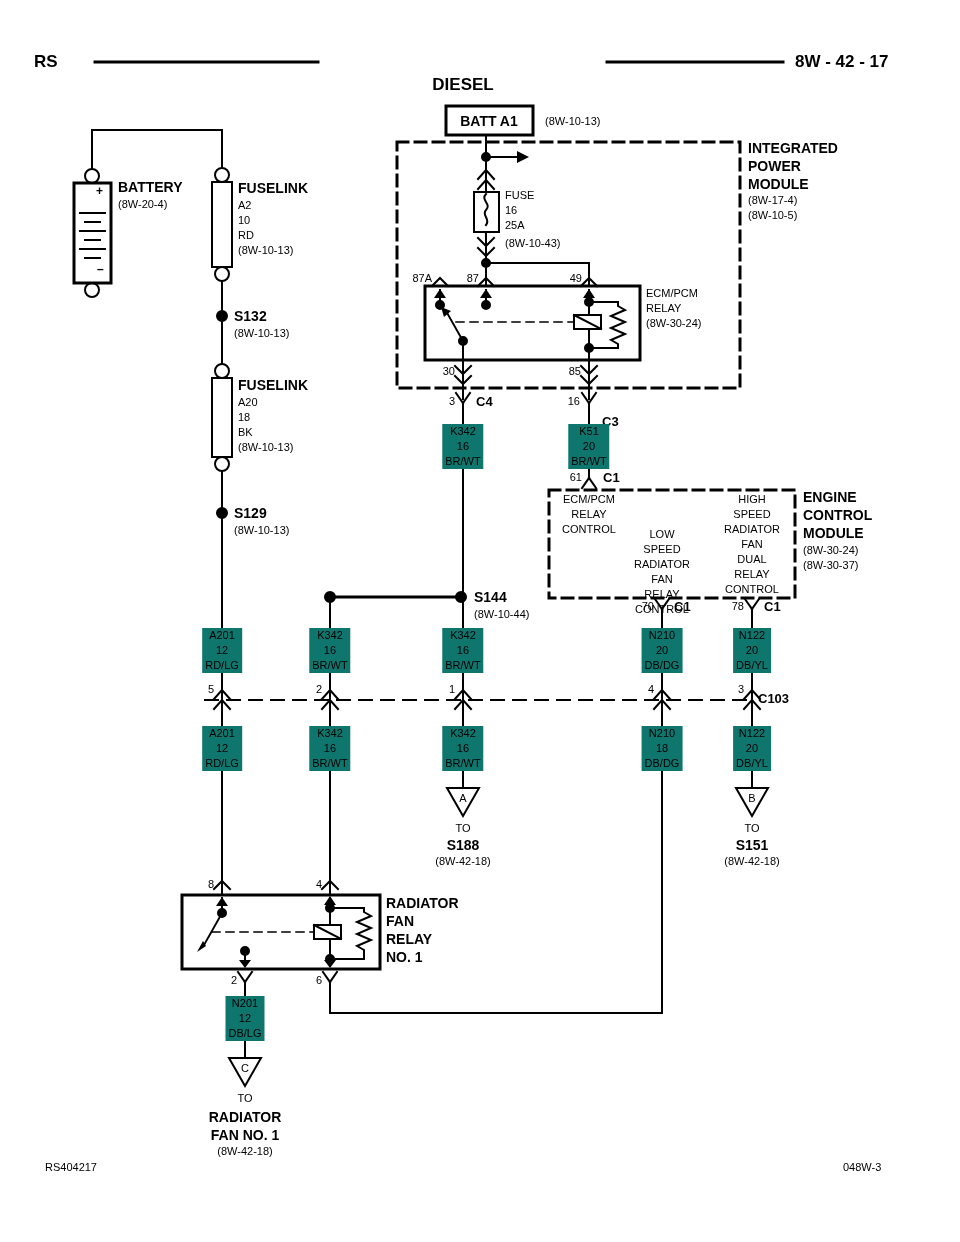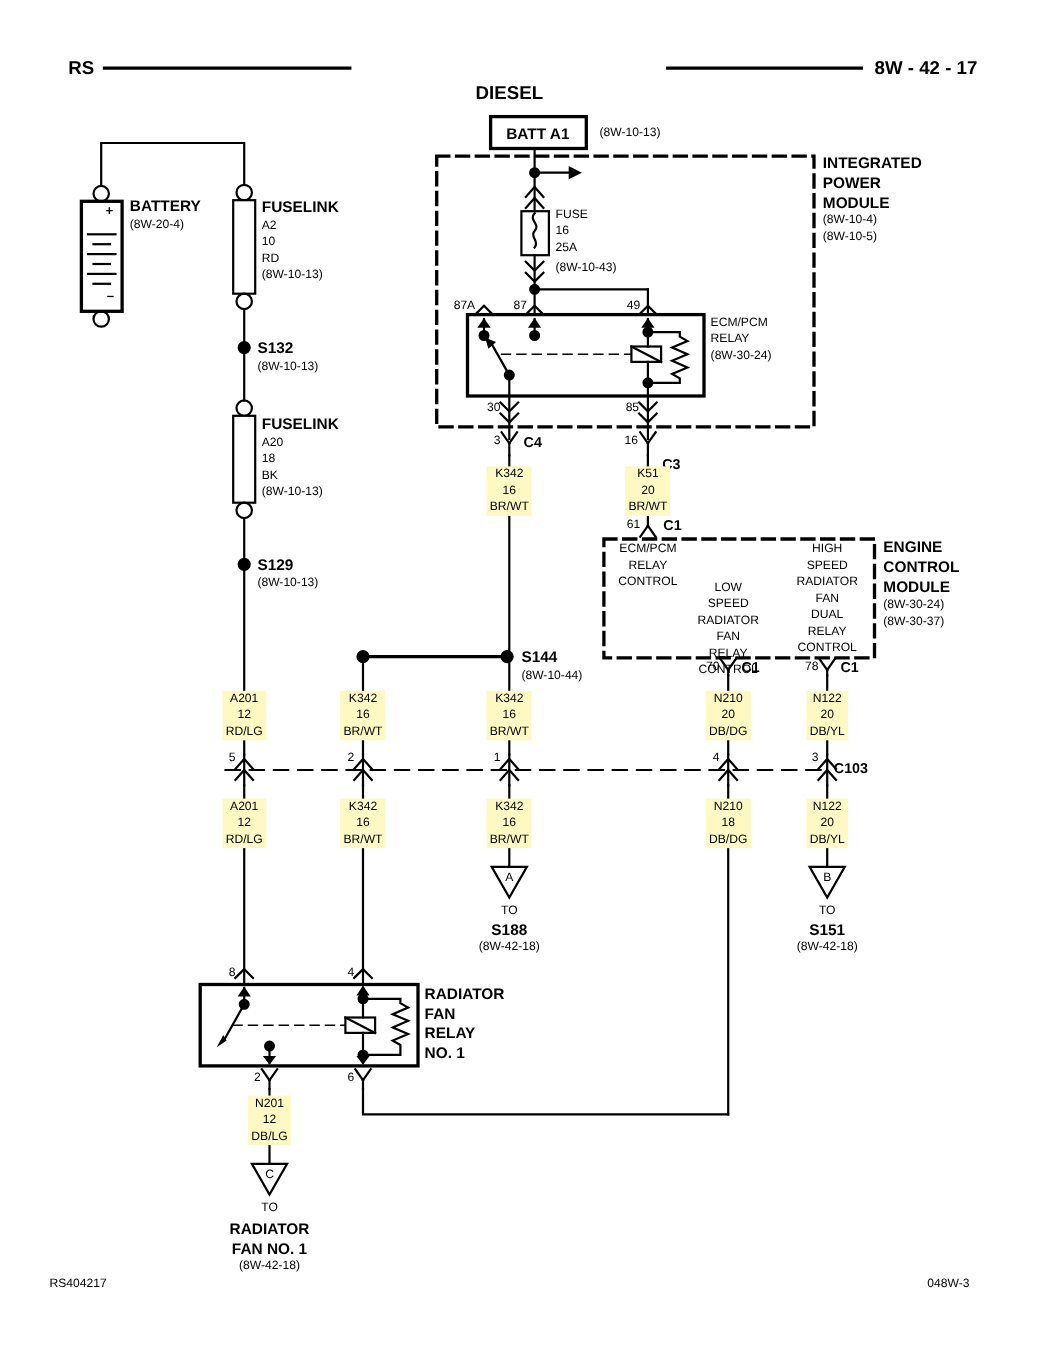--- a/index.html
+++ b/index.html
@@ -5,21 +5,21 @@
   html,body{margin:0;padding:0;background:#fff}
   #page{position:relative;width:960px;height:1242px;background:#ffffff;
         font-family:"Liberation Sans",sans-serif;color:#000;overflow:hidden}
   #gfx{position:absolute;left:0;top:0}
   .lbl{position:absolute;font-size:11px;line-height:15px;white-space:pre-line}
   .cx{transform:translateX(-50%);text-align:center}
   .rt{transform:translateX(-100%);text-align:right}
   .nm{font-size:14px;line-height:18px;font-weight:bold}
   .cn{font-size:13px;font-weight:bold;line-height:14px}
   .hd{font-size:17px;line-height:19px;font-weight:bold}
-  .mask{background:#fef9c3;padding:0 3px}
+  .mask{background:#0f766e;padding:0 3px}
   .sign{font-size:12px;font-weight:bold;line-height:12px}
   .wm{font-size:27px;line-height:30px;color:#9a9a9a;white-space:nowrap}
 </style>
 </head>
 <body>
 
 <div id="page">
 
 <svg id="gfx" width="960" height="1242" viewBox="0 0 960 1242">
   <g stroke="#000" stroke-width="2" fill="none" stroke-linecap="square">
@@ -189,21 +189,21 @@
     <line x1="337" y1="972" x2="330" y2="982"></line>
     <line x1="330" y1="982" x2="330" y2="990"></line>
 
     <line x1="245" y1="990" x2="245" y2="1058"></line>
     <polygon points="229,1058 261,1058 245,1086"></polygon>
 
     <polyline points="330,990 330,1013 662,1013"></polyline>
   </g>
 </svg>
 
-<div class="lbl hd" style="left:62px;top:52px">RS</div>
+<div class="lbl hd" style="left:34px;top:52px">RS</div>
 <div class="lbl hd cx" style="left:463px;top:75px">DIESEL</div>
 <div class="lbl hd" style="left:795px;top:52px">8W - 42 - 17</div>
 
 <div class="lbl sign" style="left:96px;top:185px">+</div>
 <div class="lbl sign" style="left:97px;top:263px">–</div>
 <div class="lbl nm" style="left:118px;top:178px">BATTERY</div>
 <div class="lbl" style="left:118px;top:197px">(8W-20-4)</div>
 
 <div class="lbl nm" style="left:238px;top:179px">FUSELINK</div>
 <div class="lbl" style="left:238px;top:198px">A2
@@ -221,21 +221,21 @@
 (8W-10-13)</div>
 
 <div class="lbl nm" style="left:234px;top:504px">S129</div>
 <div class="lbl" style="left:234px;top:523px">(8W-10-13)</div>
 
 <div class="lbl nm cx" style="left:489px;top:112px">BATT A1</div>
 <div class="lbl" style="left:545px;top:114px">(8W-10-13)</div>
 <div class="lbl nm" style="left:748px;top:139px">INTEGRATED
 POWER
 MODULE</div>
-<div class="lbl" style="left:748px;top:193px">(8W-10-4)
+<div class="lbl" style="left:748px;top:193px">(8W-17-4)
 (8W-10-5)</div>
 
 <div class="lbl" style="left:505px;top:188px">FUSE
 16
 25A</div>
 <div class="lbl" style="left:505px;top:236px">(8W-10-43)</div>
 
 <div class="lbl rt" style="left:432px;top:271px">87A</div>
 <div class="lbl rt" style="left:479px;top:271px">87</div>
 <div class="lbl rt" style="left:582px;top:271px">49</div>

